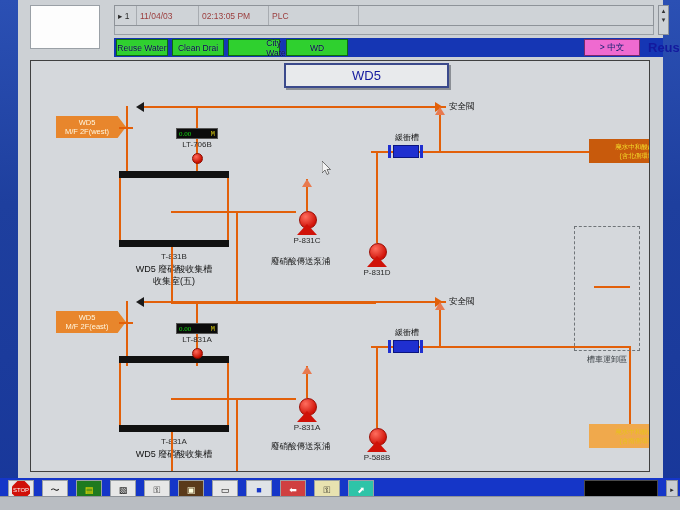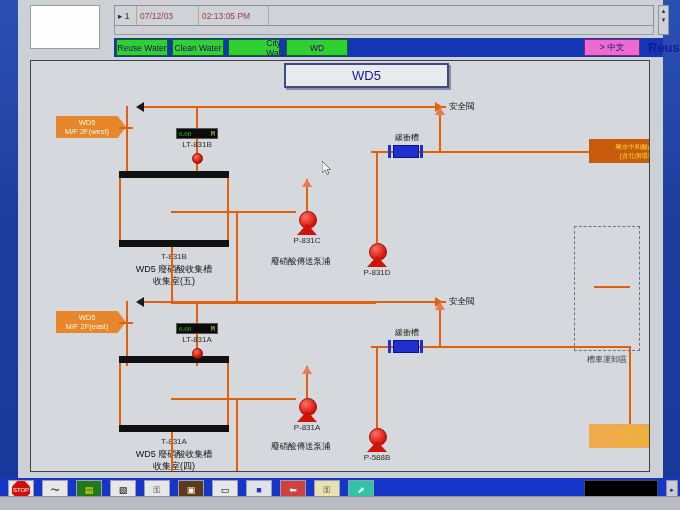--- a/index.html
+++ b/index.html
@@ -159,33 +159,34 @@
 
 <div id="desktop">
 
   <div id="scada">
     <div id="win-body"></div>
 
     <div id="blank-panel"></div>
 
     <div id="alarm-bar">
       <div class="alarm-cell ac-arrow">▸ 1</div>
-      <div class="alarm-cell ac-date">07/12/03</div>
+      <div class="alarm-cell ac-date">11/04/03</div>
       <div class="alarm-cell ac-time">02:13:05 PM</div>
+      <div class="alarm-cell ac-src">PLC</div>
       <div class="alarm-cell ac-rest"></div>
     </div>
     <div id="alarm-bar2"></div>
     <div id="alarm-scroll">
       <div>▴</div>
       <div>▾</div>
     </div>
 
     <div id="navstrip">
       <div class="navbtn" id="tab0">Reuse Water</div>
-      <div class="navbtn" id="tab1">Clean Water</div>
+      <div class="navbtn" id="tab1">Clean Drai</div>
       <div class="navbtn" id="tab2">City Water</div>
       <div class="navbtn" id="tab3">WD</div>
       <div id="cn-btn">&gt; 中文</div>
       <div id="drain-lbl">Reuse</div>
     </div>
 
     <div id="mimic">
 
       <div id="title-box">WD5</div>
 
@@ -216,21 +217,21 @@
       <div class="tank-cap" style="left:68px;top:190px;">
         <div>T-831B</div>
         <div class="cjk">WD5 廢硝酸收集槽</div>
         <div class="cjk">收集室(五)</div>
       </div>
 
       <div class="lt-box" style="left:145px;top:67px;">
         <span class="lt-val">0.00</span>
         <span class="lt-unit">M</span>
       </div>
-      <div class="lt-tag" style="left:136px;top:79px;">LT-831B</div>
+      <div class="lt-tag" style="left:136px;top:79px;">LT-706B</div>
       <div class="lt-lamp" style="left:161px;top:92px;"></div>
 
       <div class="tagL" style="left:25px;top:55px;width:70px;">
         <div>WD5</div>
         <div>M/F 2F(west)</div>
       </div>
       <div class="pipe ph" style="left:88px;top:66px;width:14px;"></div>
 
       <div class="pipe pv" style="left:140px;top:186px;height:55px;"></div>
       <div class="pipe ph" style="left:140px;top:150px;width:125px;"></div>
@@ -279,21 +280,20 @@
       <div class="pipe pv" style="left:95px;top:240px;height:65px;"></div>
       <div class="pipe pv" style="left:165px;top:240px;height:65px;"></div>
       <div class="tank" style="left:88px;top:295px;width:110px;height:7px;"></div>
       <div class="tank-wall" style="left:88px;top:302px;height:62px;"></div>
       <div class="tank-wall" style="left:196px;top:302px;height:62px;"></div>
       <div class="tank" style="left:88px;top:364px;width:110px;height:7px;"></div>
 
       <div class="tank-cap" style="left:68px;top:375px;">
         <div>T-831A</div>
         <div class="cjk">WD5 廢硝酸收集槽</div>
-        <div class="cjk">收集室(四)</div>
       </div>
 
       <div class="lt-box" style="left:145px;top:262px;">
         <span class="lt-val">0.00</span>
         <span class="lt-unit">M</span>
       </div>
       <div class="lt-tag" style="left:136px;top:274px;">LT-831A</div>
       <div class="lt-lamp" style="left:161px;top:287px;"></div>
 
       <div class="tagL" style="left:25px;top:250px;width:70px;">

